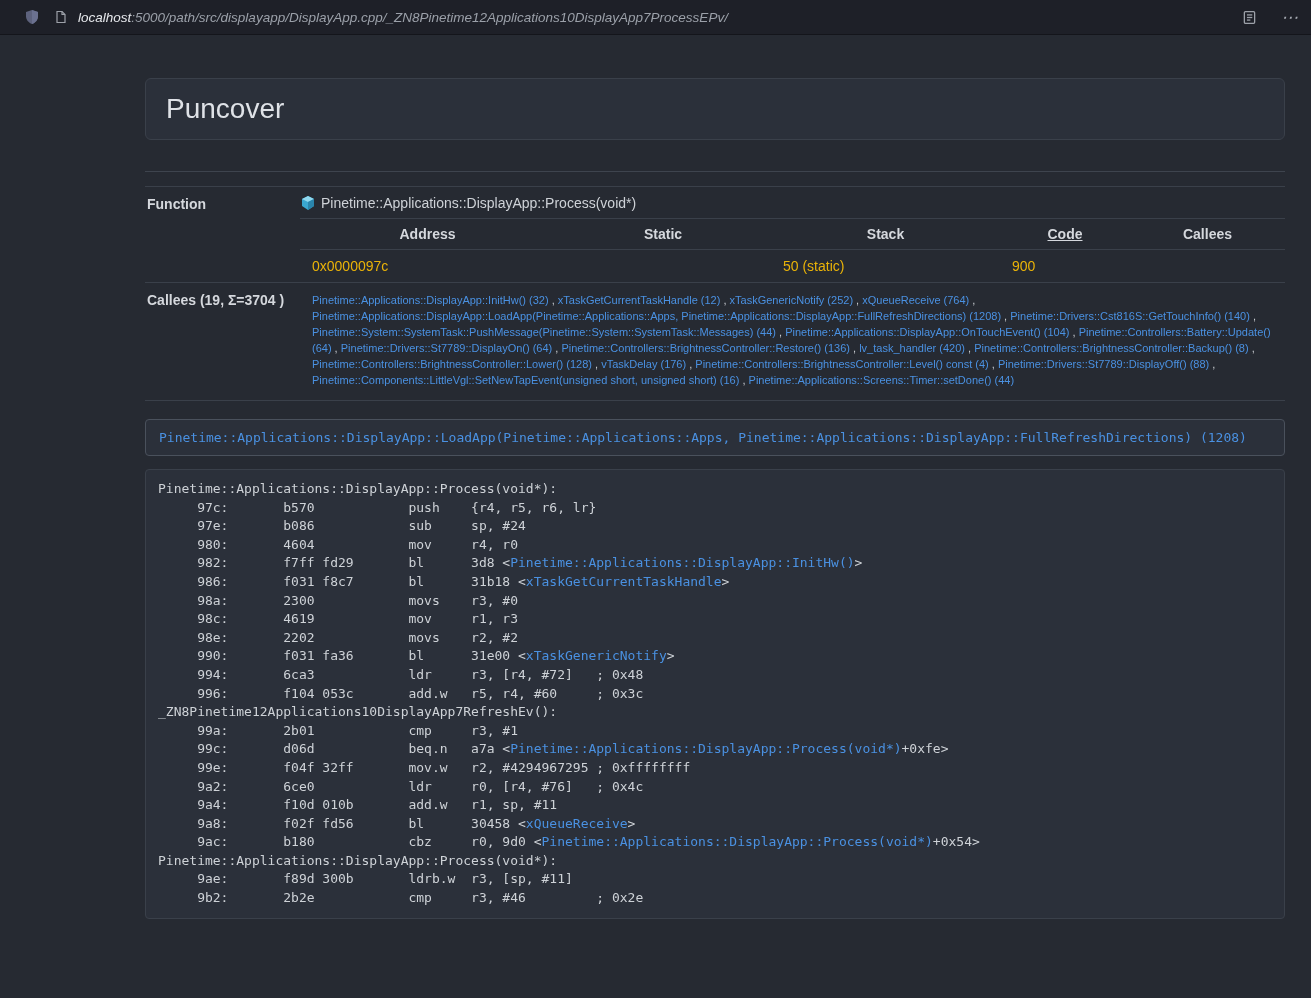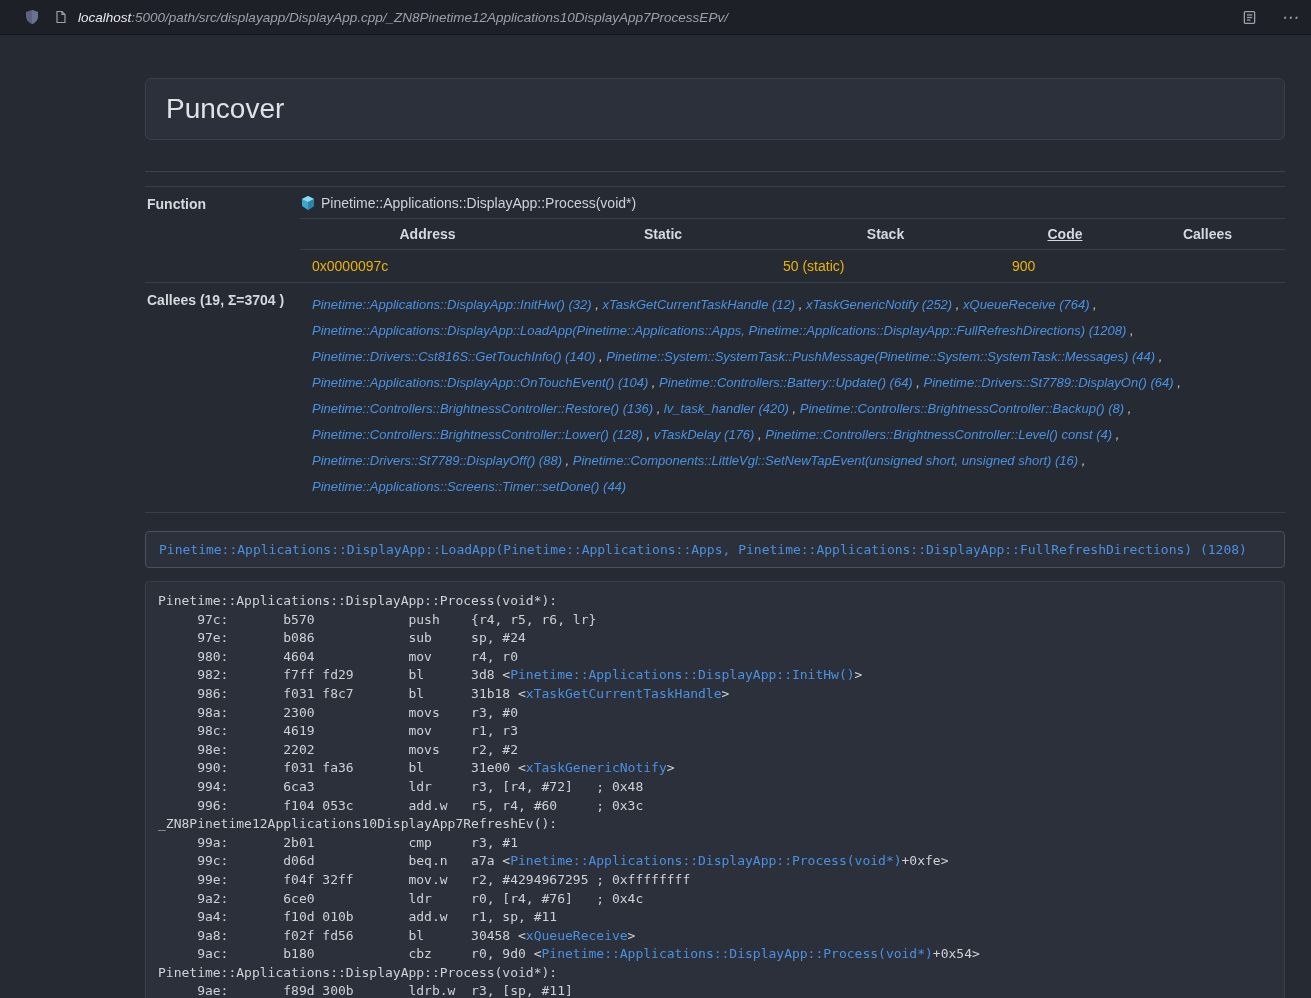--- a/index.html
+++ b/index.html
@@ -52,21 +52,21 @@
   .fn-name { color: #ced2d7; }
 
   table.sub { width: 100%; border-collapse: collapse; table-layout: fixed; }
   table.sub th {
     text-align: center; font-weight: 700; color: #d5d8dd; padding: 7px 12px;
     border-top: 1px solid var(--border, #3a404a); border-bottom: 1px solid var(--border, #3a404a);
   }
   table.sub td { padding: 8px 12px; color: #eab308; }
   .col-address { width: 255px; } .col-remarks { width: 216px; } .col-stack { width: 229px; } .col-code { width: 130px; text-decoration: underline; }
 
-  .callees { padding: 9px 4px 12px 12px; font-size: 13px; line-height: 26px; font-style: italic; }
+  .callees { padding: 9px 4px 12px 12px; font-size: 11px; line-height: 16px; }
   .callees .sep { color: var(--text, #c9cdd2); }
 
   .highlight {
     margin-top: 18px; background: var(--panel-bg, #2b303a);
     border: 1px solid #4a515c; border-radius: 4px; padding: 9px 13px;
     font-family: "DejaVu Sans Mono", monospace; font-size: 13px; line-height: 17px;
     white-space: nowrap; overflow: hidden;
   }
 
   .codeblock {

